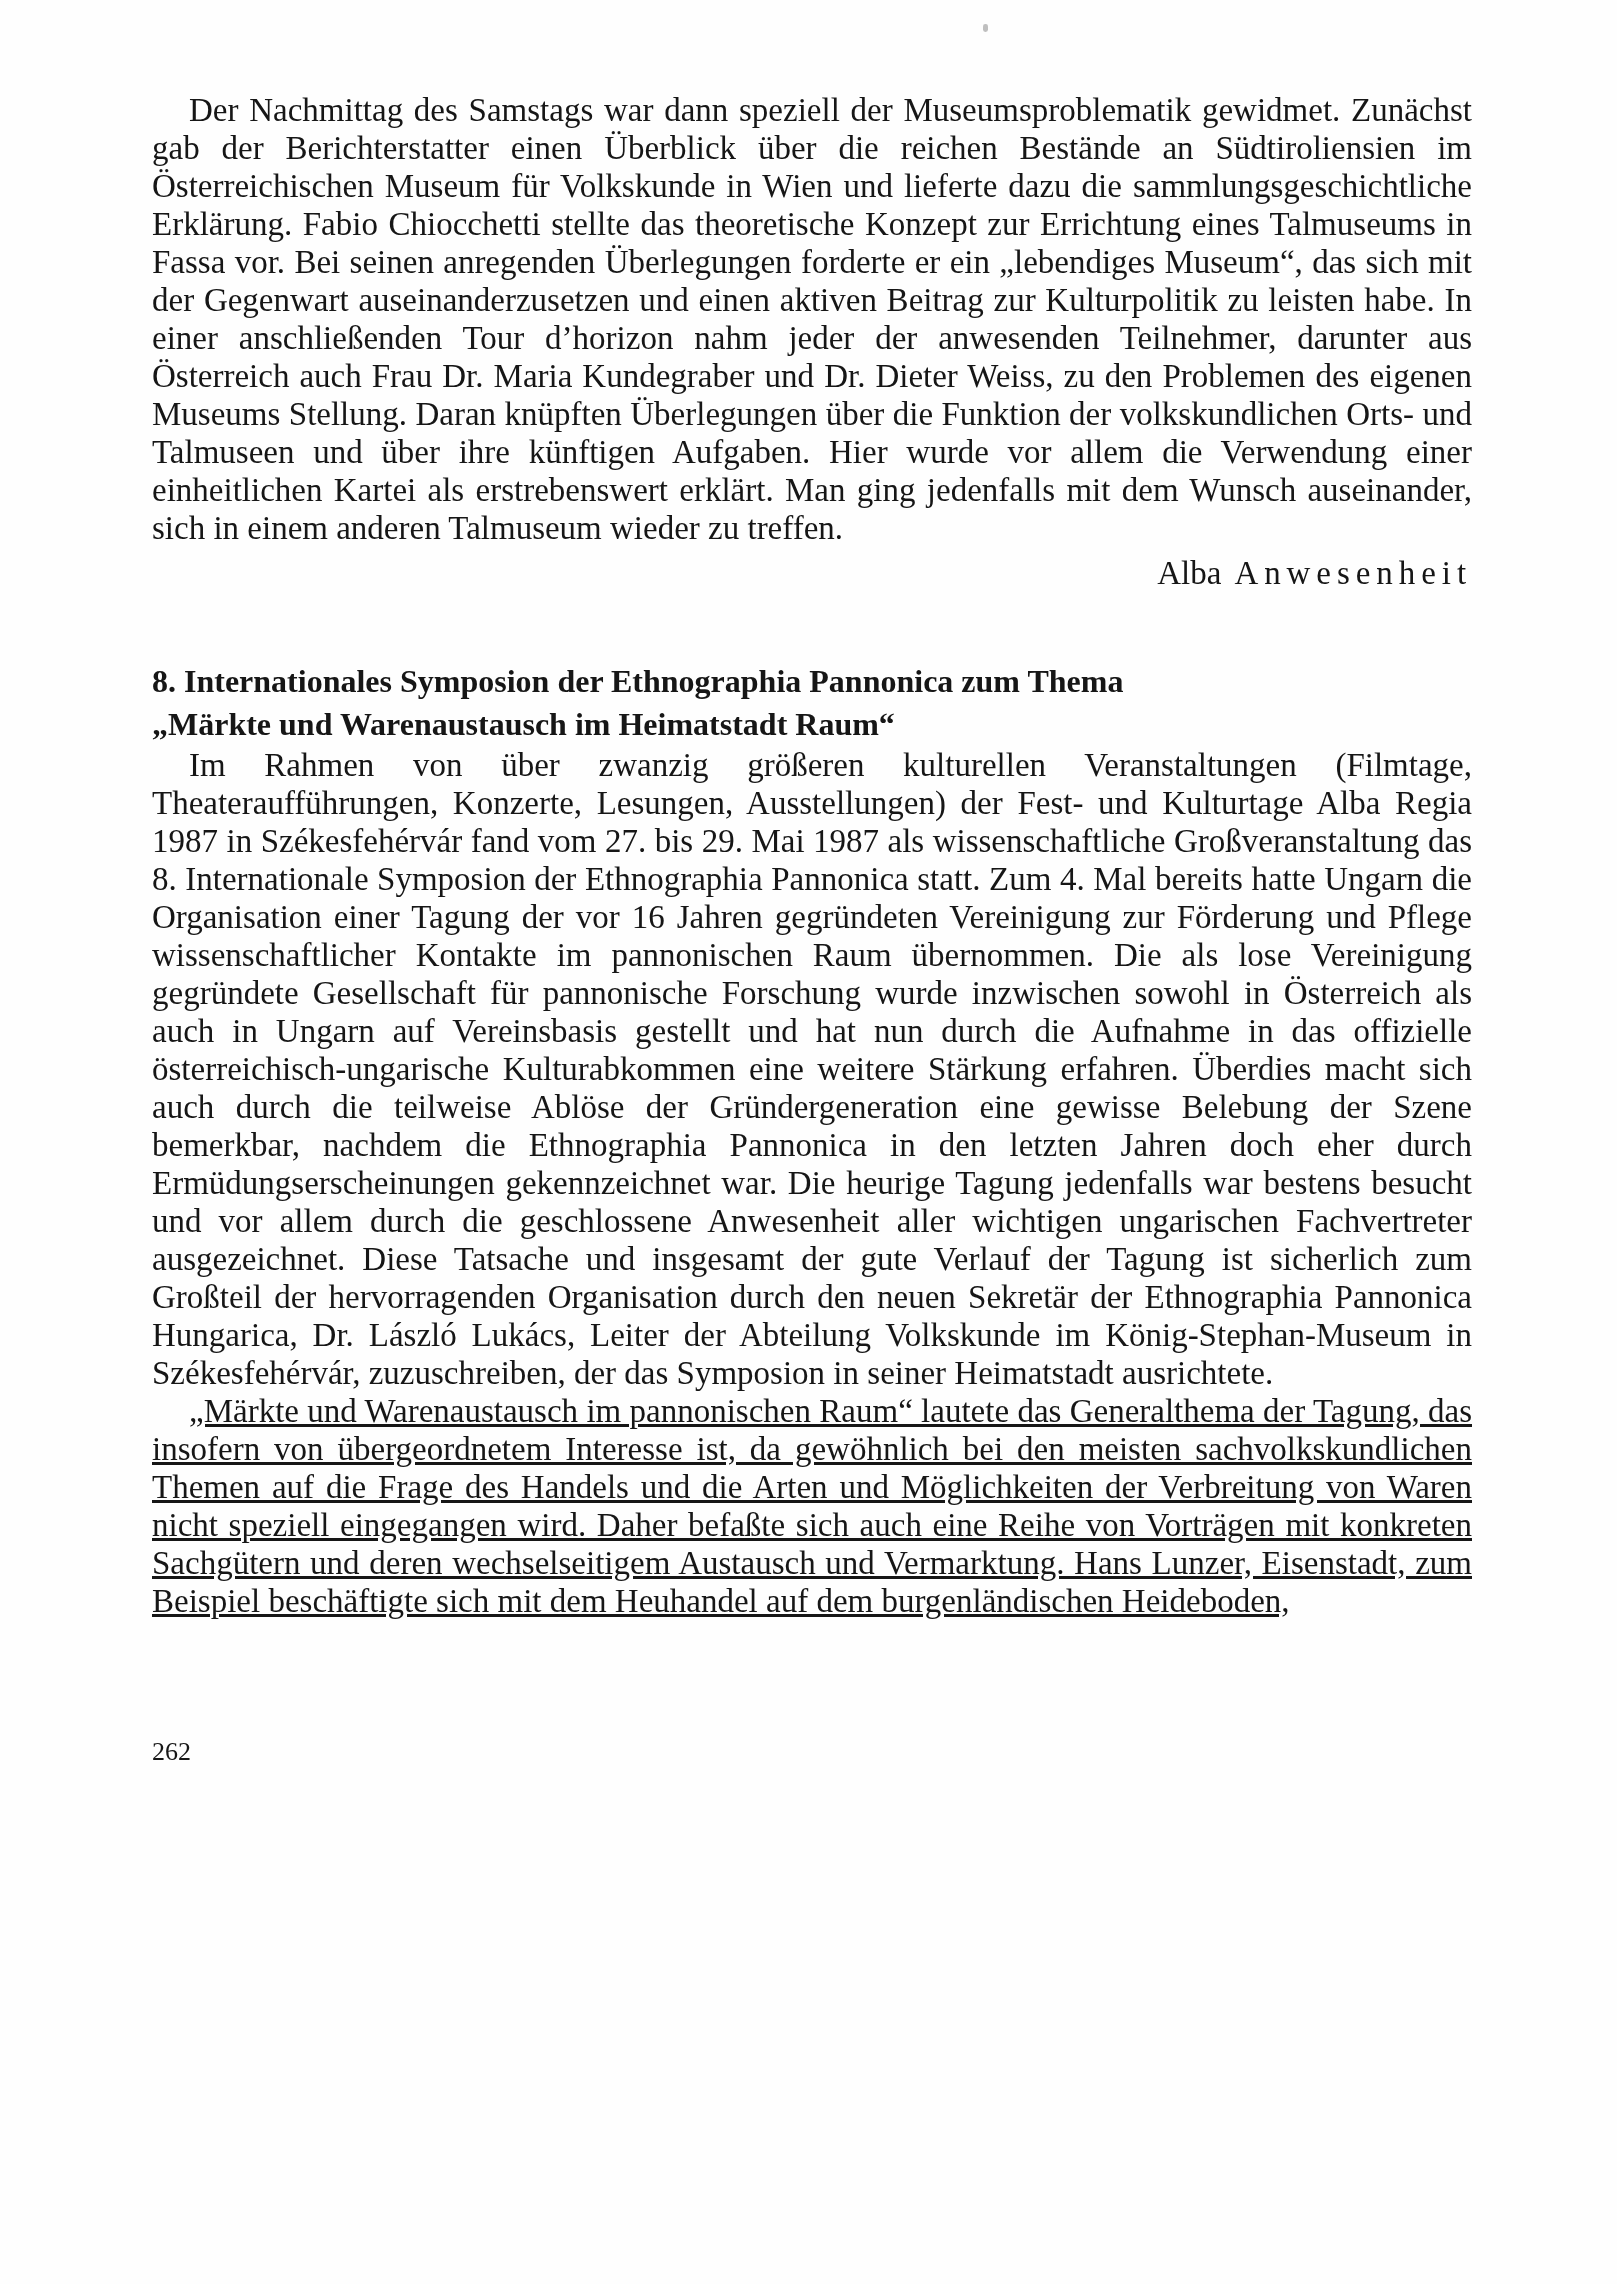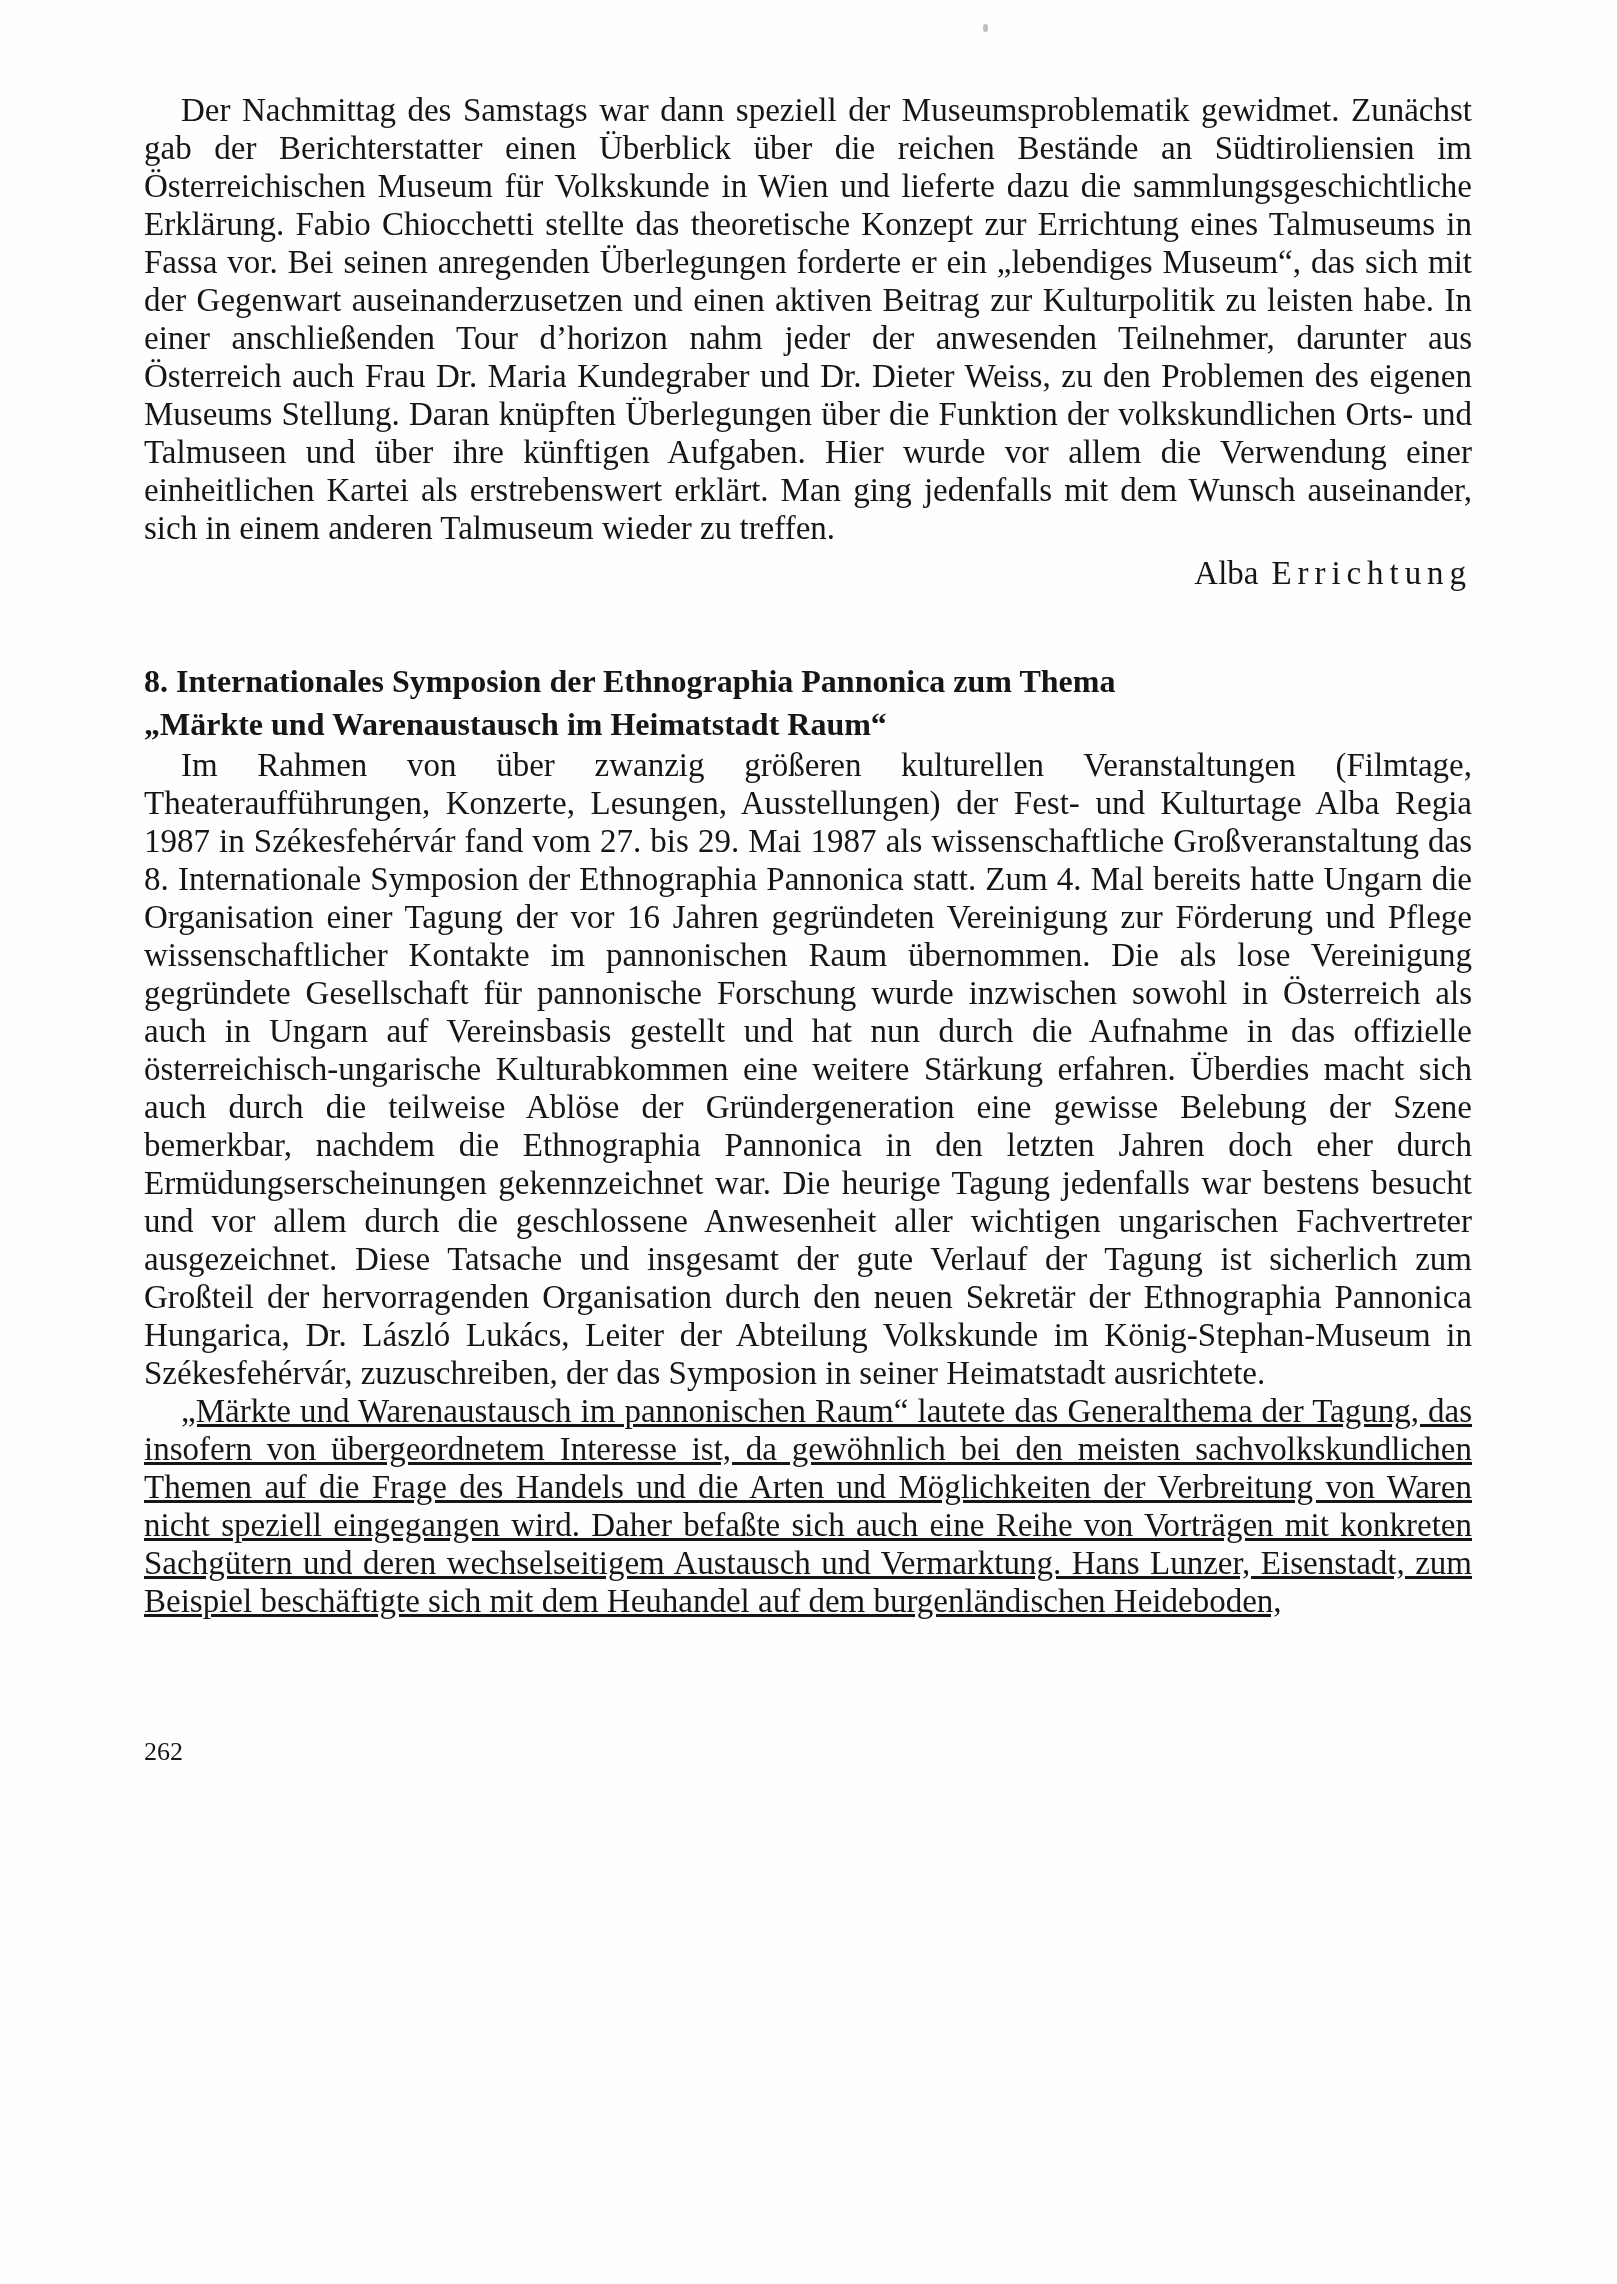--- a/index.html
+++ b/index.html
@@ -16,20 +16,21 @@
     padding: 91px 146px 0 144px;
     font-family: "Liberation Serif", "DejaVu Serif", serif;
     color: #161616;
     overflow: hidden;
   }
   .body-text {
     font-size: 33px;
     line-height: 38px;
     text-align: justify;
     hyphens: auto;
+    margin-left: 8px;
     -webkit-hyphens: auto;
   }
   p.para {
     margin: 0;
     text-indent: 37px;
   }
   .signature {
     margin: 6.5px 0 0 0;
     font-size: 33px;
     line-height: 38px;
@@ -71,21 +72,21 @@
 
 <div class="page">
 
   <span class="artifact"></span>
 
   <div class="body-text">
 
     <p class="para">Der Nachmittag des Samstags war dann speziell der Museumsproblematik gewidmet. Zunächst gab der Berichterstatter einen Überblick über die reichen Bestände an Südtiroliensien im Österreichischen Museum für Volkskunde in Wien und lieferte dazu die sammlungsgeschichtliche Erklärung. Fabio Chiocchetti stellte das theoretische Konzept zur Errichtung eines Talmuseums in Fassa vor. Bei seinen anregenden Überlegungen forderte er ein „lebendiges Museum“, das sich mit der Gegenwart auseinanderzusetzen und einen aktiven Beitrag zur Kulturpolitik zu leisten habe. In einer anschließenden Tour d’horizon nahm jeder der anwesenden Teilnehmer, darunter aus Österreich auch Frau Dr. Maria Kundegraber und Dr. Dieter Weiss, zu den Problemen des eigenen Museums Stellung. Daran knüpften Überlegungen über die Funktion der volkskundlichen Orts- und Talmuseen und über ihre künftigen Aufgaben. Hier wurde vor allem die Verwendung einer einheitlichen Kartei als erstrebenswert erklärt. Man ging jedenfalls mit dem Wunsch auseinander, sich in einem anderen Talmuseum wieder zu treffen.</p>
 
     <div class="signature">
-      <span class="first">Alba</span><span class="last">Errichtung</span>
+      <span class="first">Alba</span><span class="last">Anwesenheit</span>
     </div>
 
     <div class="section-heading">
       <div>8. Internationales Symposion der Ethnographia Pannonica zum Thema</div>
       <div>„Märkte und Warenaustausch im Heimatstadt Raum“</div>
     </div>
 
     <p class="para p2">Im Rahmen von über zwanzig größeren kulturellen Veranstaltungen (Filmtage, Theateraufführungen, Konzerte, Lesungen, Ausstellungen) der Fest- und Kulturtage Alba Regia 1987 in Székesfehérvár fand vom 27. bis 29. Mai 1987 als wissenschaftliche Großveranstaltung das 8. Internationale Symposion der Ethnographia Pannonica statt. Zum 4. Mal bereits hatte Ungarn die Organisation einer Tagung der vor 16 Jahren gegründeten Vereinigung zur Förderung und Pflege wissenschaftlicher Kontakte im pannonischen Raum übernommen. Die als lose Vereinigung gegründete Gesellschaft für pannonische Forschung wurde inzwischen sowohl in Österreich als auch in Ungarn auf Vereinsbasis gestellt und hat nun durch die Aufnahme in das offizielle österreichisch-ungarische Kulturabkommen eine weitere Stärkung erfahren. Überdies macht sich auch durch die teilweise Ablöse der Gründergeneration eine gewisse Belebung der Szene bemerkbar, nachdem die Ethnographia Pannonica in den letzten Jahren doch eher durch Ermüdungserscheinungen gekennzeichnet war. Die heurige Tagung jedenfalls war bestens besucht und vor allem durch die geschlossene Anwesenheit aller wichtigen ungarischen Fachvertreter ausgezeichnet. Diese Tatsache und insgesamt der gute Verlauf der Tagung ist sicherlich zum Großteil der hervorragenden Organisation durch den neuen Sekretär der Ethnographia Pannonica Hungarica, Dr. László Lukács, Leiter der Abteilung Volkskunde im König-Stephan-Museum in Székesfehérvár, zuzuschreiben, der das Symposion in seiner Heimatstadt ausrichtete.</p>
 
     <p class="para p3">„Märkte und Warenaustausch im pannonischen Raum“ lautete das Generalthema der Tagung, das insofern von übergeordnetem Interesse ist, da gewöhnlich bei den meisten sachvolkskundlichen Themen auf die Frage des Handels und die Arten und Möglichkeiten der Verbreitung von Waren nicht speziell eingegangen wird. Daher befaßte sich auch eine Reihe von Vorträgen mit konkreten Sachgütern und deren wechselseitigem Austausch und Vermarktung. Hans Lunzer, Eisenstadt, zum Beispiel beschäftigte sich mit dem Heuhandel auf dem burgenländischen Heideboden,</p>

